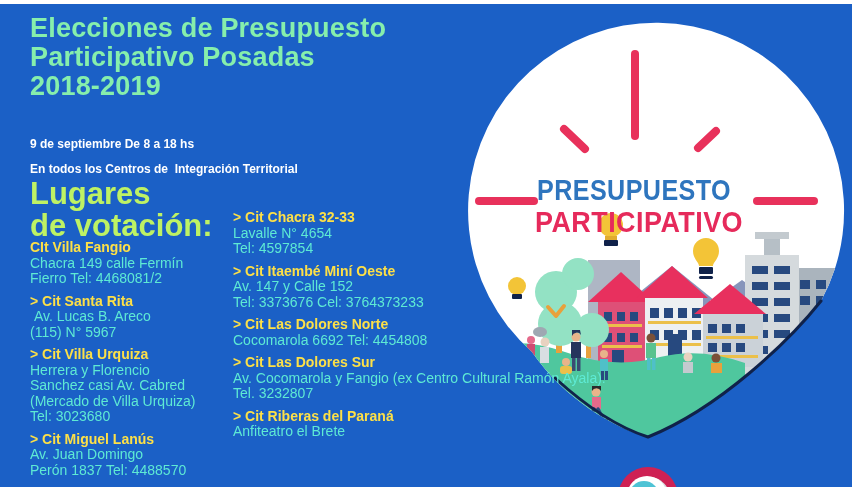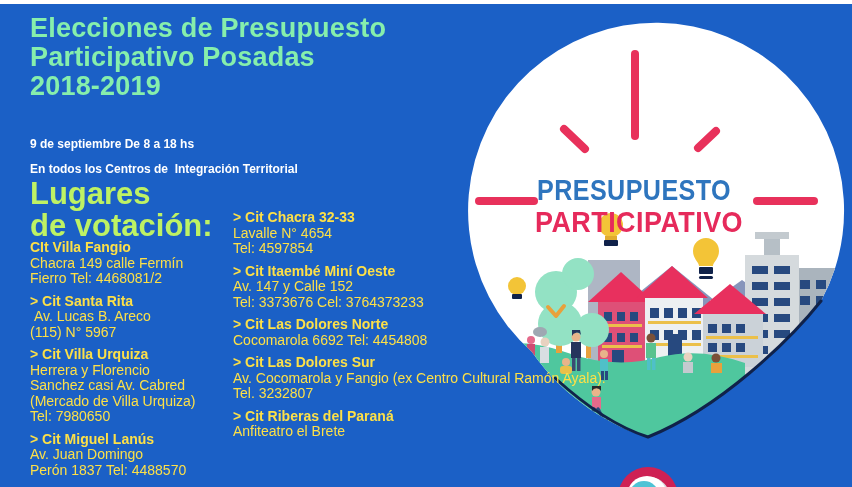--- a/index.html
+++ b/index.html
@@ -33,21 +33,21 @@
     position:absolute;color:#FFFFFF;
   }
   .col-left{left:30px;top:240px;width:200px;}
   .col-right{left:233px;top:210px;width:400px;}
   .loc{margin-bottom:7px;}
   .loc-name{
     font-size:14px;font-weight:bold;color:#fde047;line-height:15.5px;
     white-space:pre-wrap;
   }
   .loc-details{
-    font-size:14px;color:#fde047;line-height:15.5px;
+    font-size:14px;color:#5eead4;line-height:15.5px;
     white-space:pre-wrap;
   }
   .bubble-svg{
     position:absolute;left:0;top:0;width:852px;height:487px;
     pointer-events:none;
   }
   .logo-line1{
     font-family:"Liberation Sans", sans-serif;
     font-weight:bold;font-size:30px;fill:#2E75BE;letter-spacing:0.5px;
   }
@@ -270,21 +270,21 @@
     <div class="loc">
       <div class="loc-name">&gt; Cit Santa Rita</div>
       <div class="loc-details"> Av. Lucas B. Areco
 (115) N° 5967</div>
     </div>
     <div class="loc">
       <div class="loc-name">&gt; Cit Villa Urquiza</div>
       <div class="loc-details">Herrera y Florencio
 Sanchez casi Av. Cabred
 (Mercado de Villa Urquiza)
-Tel: 7980650</div>
+Tel: 3023680</div>
     </div>
     <div class="loc">
       <div class="loc-name">&gt; Cit Miguel Lanús</div>
       <div class="loc-details">Av. Juan Domingo
 Perón 1837 Tel: 4488570</div>
     </div>
   </div>
 
   <div class="col col-right">
     <div class="loc">

